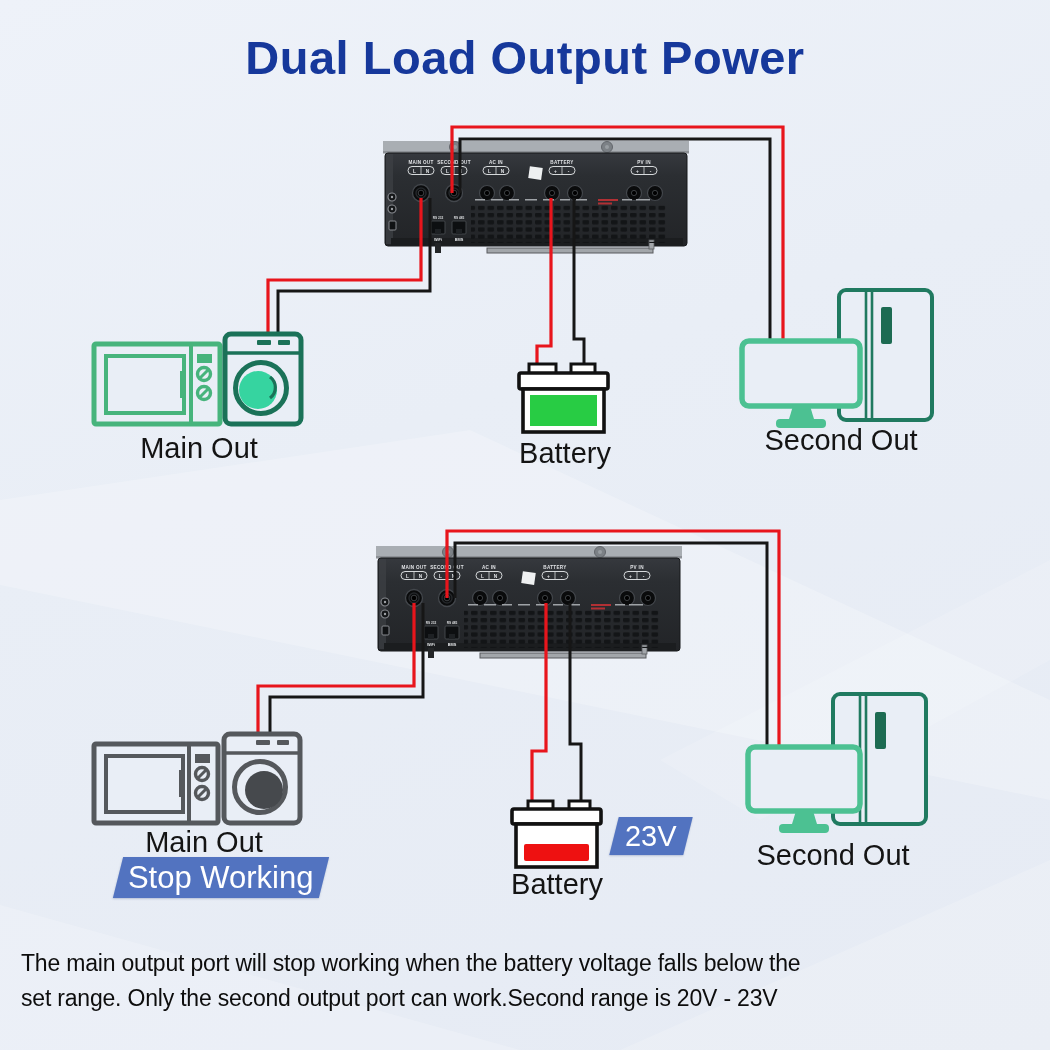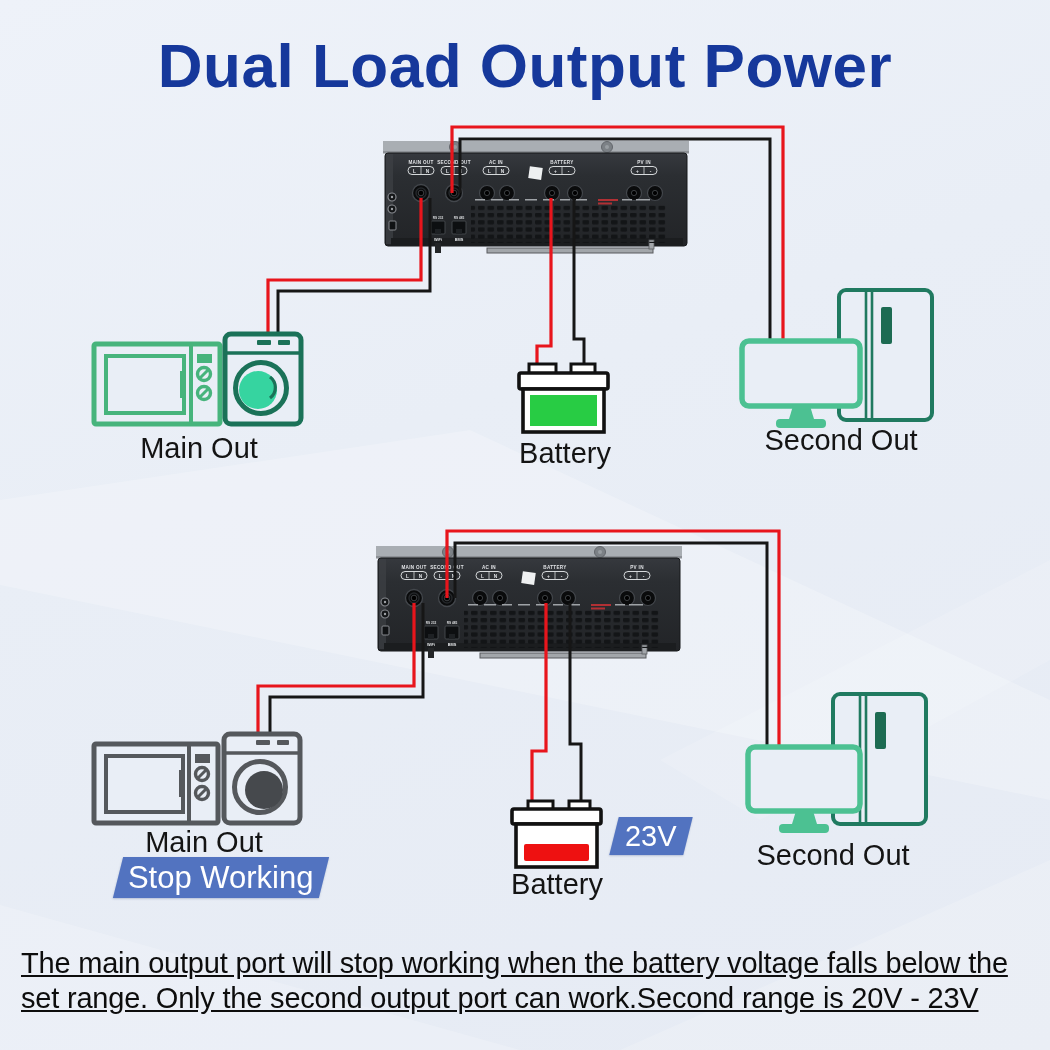--- a/index.html
+++ b/index.html
@@ -4,40 +4,40 @@
 <style>
   html,body{margin:0;padding:0;background:#dfe5ee;}
   .stage{
     position:relative;width:1050px;height:1050px;overflow:hidden;
     background:linear-gradient(160deg,#eef2f9 0%,#e9eef6 40%,#e6ebf4 100%);
     font-family:"Liberation Sans",sans-serif;
   }
   .bg-decor{position:absolute;left:0;top:0;}
   .title{
     position:absolute;top:30px;left:0;width:1050px;text-align:center;
-    font-size:62px;font-weight:bold;color:#16389b;letter-spacing:0.5px;
+    font-size:47px;font-weight:bold;color:#16389b;letter-spacing:0.5px;
   }
   .diagram-svg{position:absolute;left:0;top:0;}
   .label{
     position:absolute;transform:translateX(-50%);
     font-size:29px;color:#141414;white-space:nowrap;
   }
   .banner{
     position:absolute;background:#5273c0;transform:skewX(-14deg);
     display:flex;align-items:center;justify-content:center;
     box-shadow:0 1px 2px rgba(40,60,120,.25);
   }
   .banner>span{transform:skewX(14deg);color:#ffffff;white-space:nowrap;}
   .banner-stop{left:118px;top:857px;width:206px;height:41px;}
   .banner-stop>span{font-size:31px;}
   .banner-23v{left:614px;top:817px;width:74px;height:38px;}
   .banner-23v>span{font-size:29px;}
   .footer{
     position:absolute;left:21px;top:946px;width:1012px;
-    font-size:29px;line-height:35px;color:#0d0d0d;letter-spacing:-0.2px;text-decoration:underline;
+    font-size:23px;line-height:35px;color:#0d0d0d;letter-spacing:-0.2px;
   }
   svg text{font-family:"Liberation Sans",sans-serif;}
   .panel-label{fill:#e0e2e5;font-size:4.6px;font-weight:bold;letter-spacing:.3px;}
   .pill-letter{fill:#e0e2e5;font-size:4.8px;font-weight:bold;}
   .rj-label{fill:#d8dadc;font-size:3.2px;font-weight:bold;}
   .rj-label2{fill:#e6e8ea;font-size:3.8px;font-weight:bold;}
 </style>
 </head>
 <body>
 

